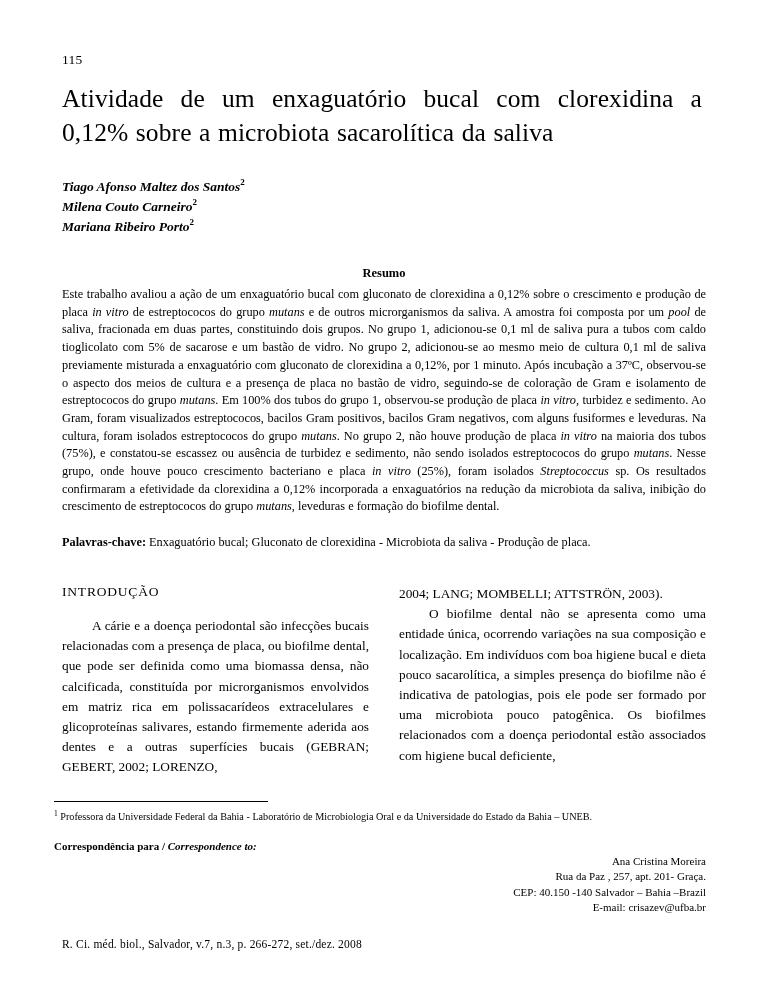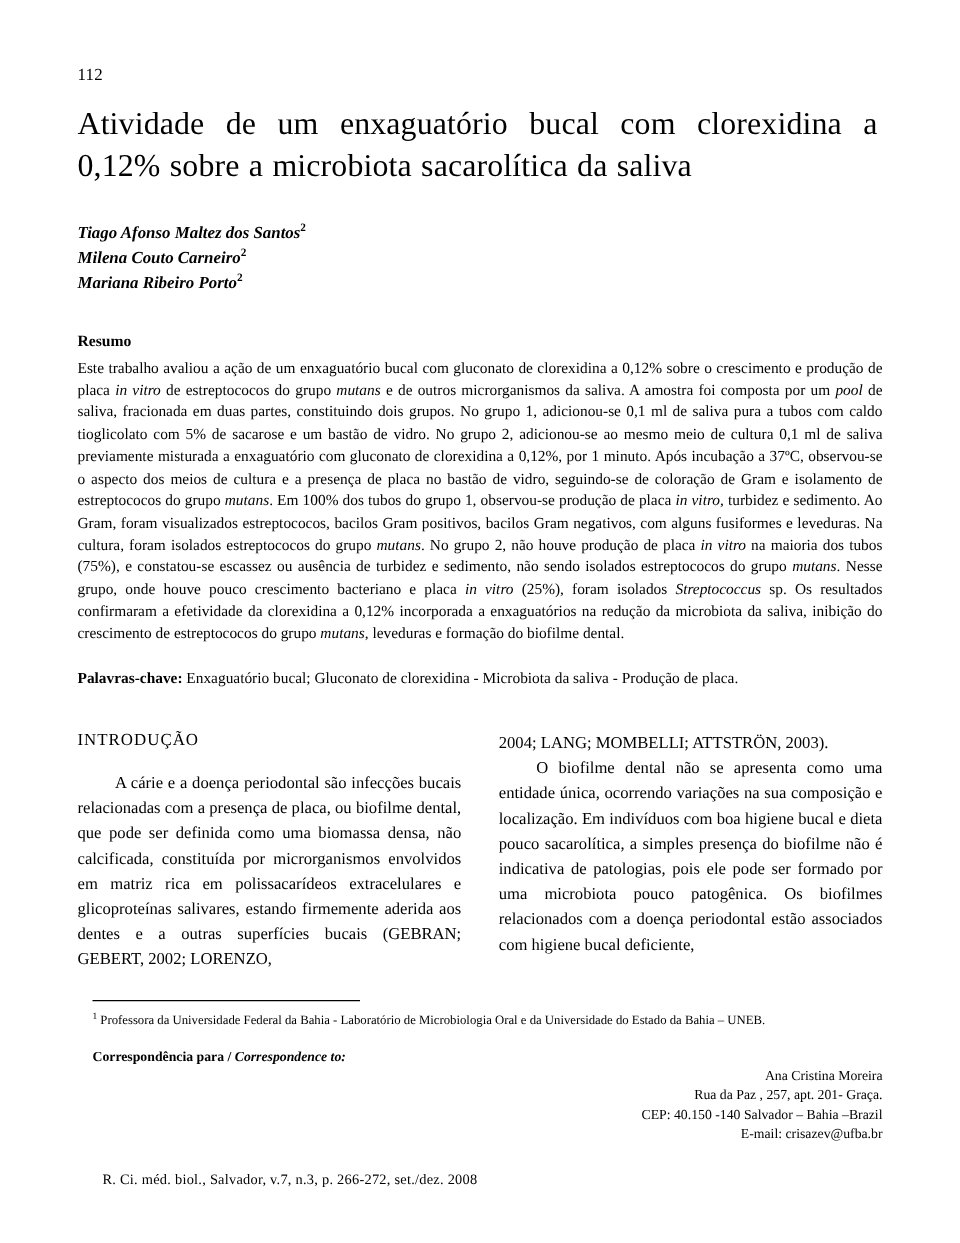--- a/index.html
+++ b/index.html
@@ -49,20 +49,21 @@
   .author sup {
     font-style: normal;
     font-weight: bold;
     font-size: 9px;
     vertical-align: super;
   }
   .abstract-head {
     font-weight: bold;
     font-size: 12.5px;
     margin: 0 0 5px 0;
+    text-align: center;
   }
   .abstract {
     font-size: 12.3px;
     line-height: 1.44;
     text-align: justify;
     margin: 0;
   }
   .abstract i, .keywords i {
     font-style: italic;
   }
@@ -97,21 +98,21 @@
     text-indent: 30px;
   }
   .body-par + .body-par {
     margin-top: 0;
   }
   .col-right .body-par.no-indent {
     text-indent: 0;
   }
   .footnotes {
     position: absolute;
-    left: 74px;
+    left: 54px;
     right: 62px;
     bottom: 44px;
   }
   .rule {
     width: 214px;
     height: 1px;
     background: #000;
     margin-bottom: 7px;
   }
   .footnote {
@@ -142,21 +143,21 @@
     font-size: 11.5px;
     margin: 22px 0 0 8px;
     letter-spacing: 0.2px;
   }
 </style>
 </head>
 <body>
 
 <div class="page">
 
-  <div class="page-number">112</div>
+  <div class="page-number">115</div>
 
   <h1 class="title">Atividade de um enxaguatório bucal com clorexidina a 0,12% sobre a microbiota sacarolítica da saliva</h1>
 
   <div class="authors">
     <div class="author"><span>Tiago Afonso Maltez dos Santos</span><sup>2</sup></div>
     <div class="author"><span>Milena Couto Carneiro</span><sup>2</sup></div>
     <div class="author"><span>Mariana Ribeiro Porto</span><sup>2</sup></div>
   </div>
 
   <div class="abstract-head">Resumo</div>

